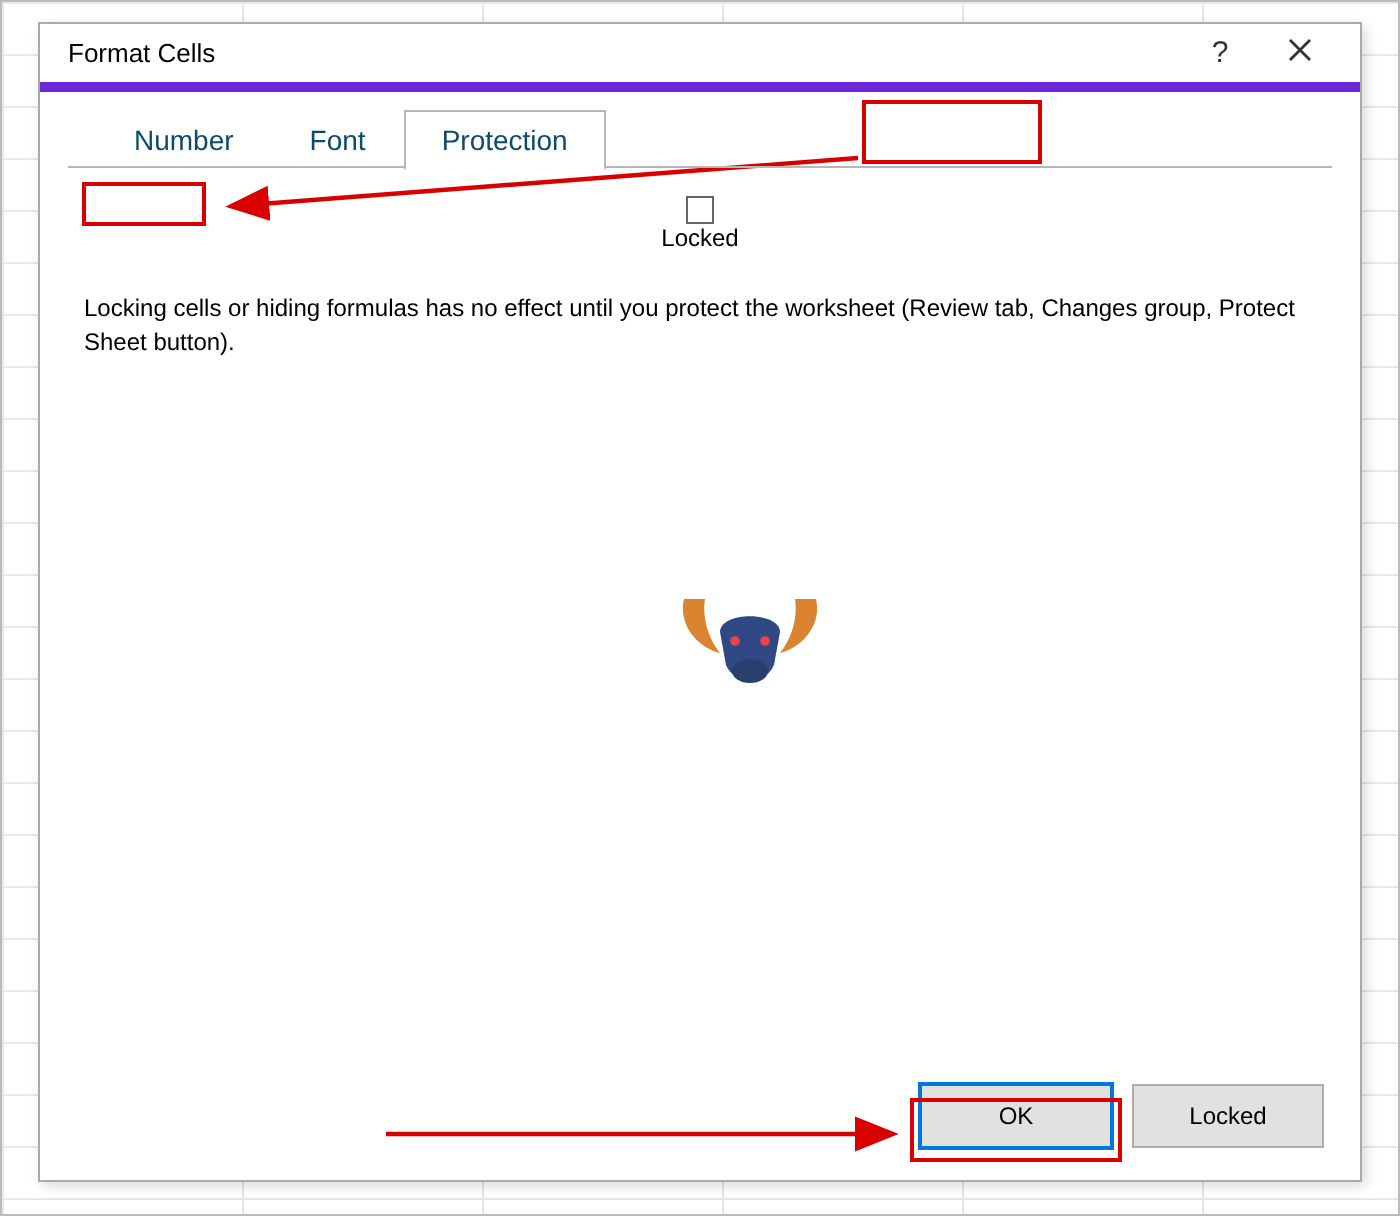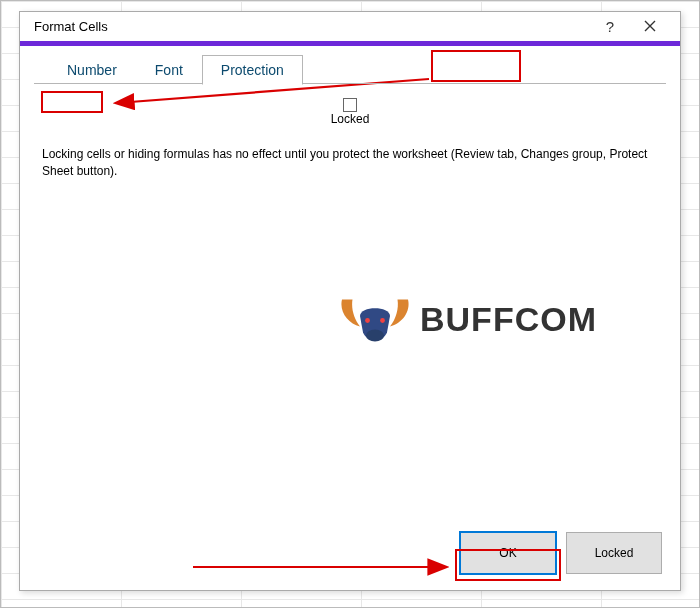--- a/index.html
+++ b/index.html
@@ -108,21 +108,21 @@
     max-width: 612px;
   }
   .footer {
     display: flex;
     justify-content: flex-end;
     gap: 10px;
     padding: 12px 18px 16px 18px;
   }
   .btn {
     min-width: 96px;
-    height: 42px;
+    height: 32px;
     background: #e1e1e1;
     border: 1px solid #adadad;
     font-size: 12px;
     color: #000;
     display: flex;
     align-items: center;
     justify-content: center;
     cursor: pointer;
   }
   .btn.primary {
@@ -242,14 +242,13 @@
       <path d="M94 14 C 98 30, 86 46, 70 50 C 78 40, 82 26, 80 14 Z" fill="#d97a1e"></path>
 
       <path d="M30 36 C 30 22, 70 22, 70 36 L66 58 C 60 72, 40 72, 34 58 Z" fill="#1f3a7a"></path>
 
       <ellipse cx="50" cy="62" rx="12" ry="8" fill="#16305f"></ellipse>
 
       <circle cx="40" cy="42" r="3.2" fill="#e33"></circle>
       <circle cx="60" cy="42" r="3.2" fill="#e33"></circle>
     </svg>
   </span>
-  <span class="brand">BUFFCOM</span>
 </div>
 
 </body></html>

